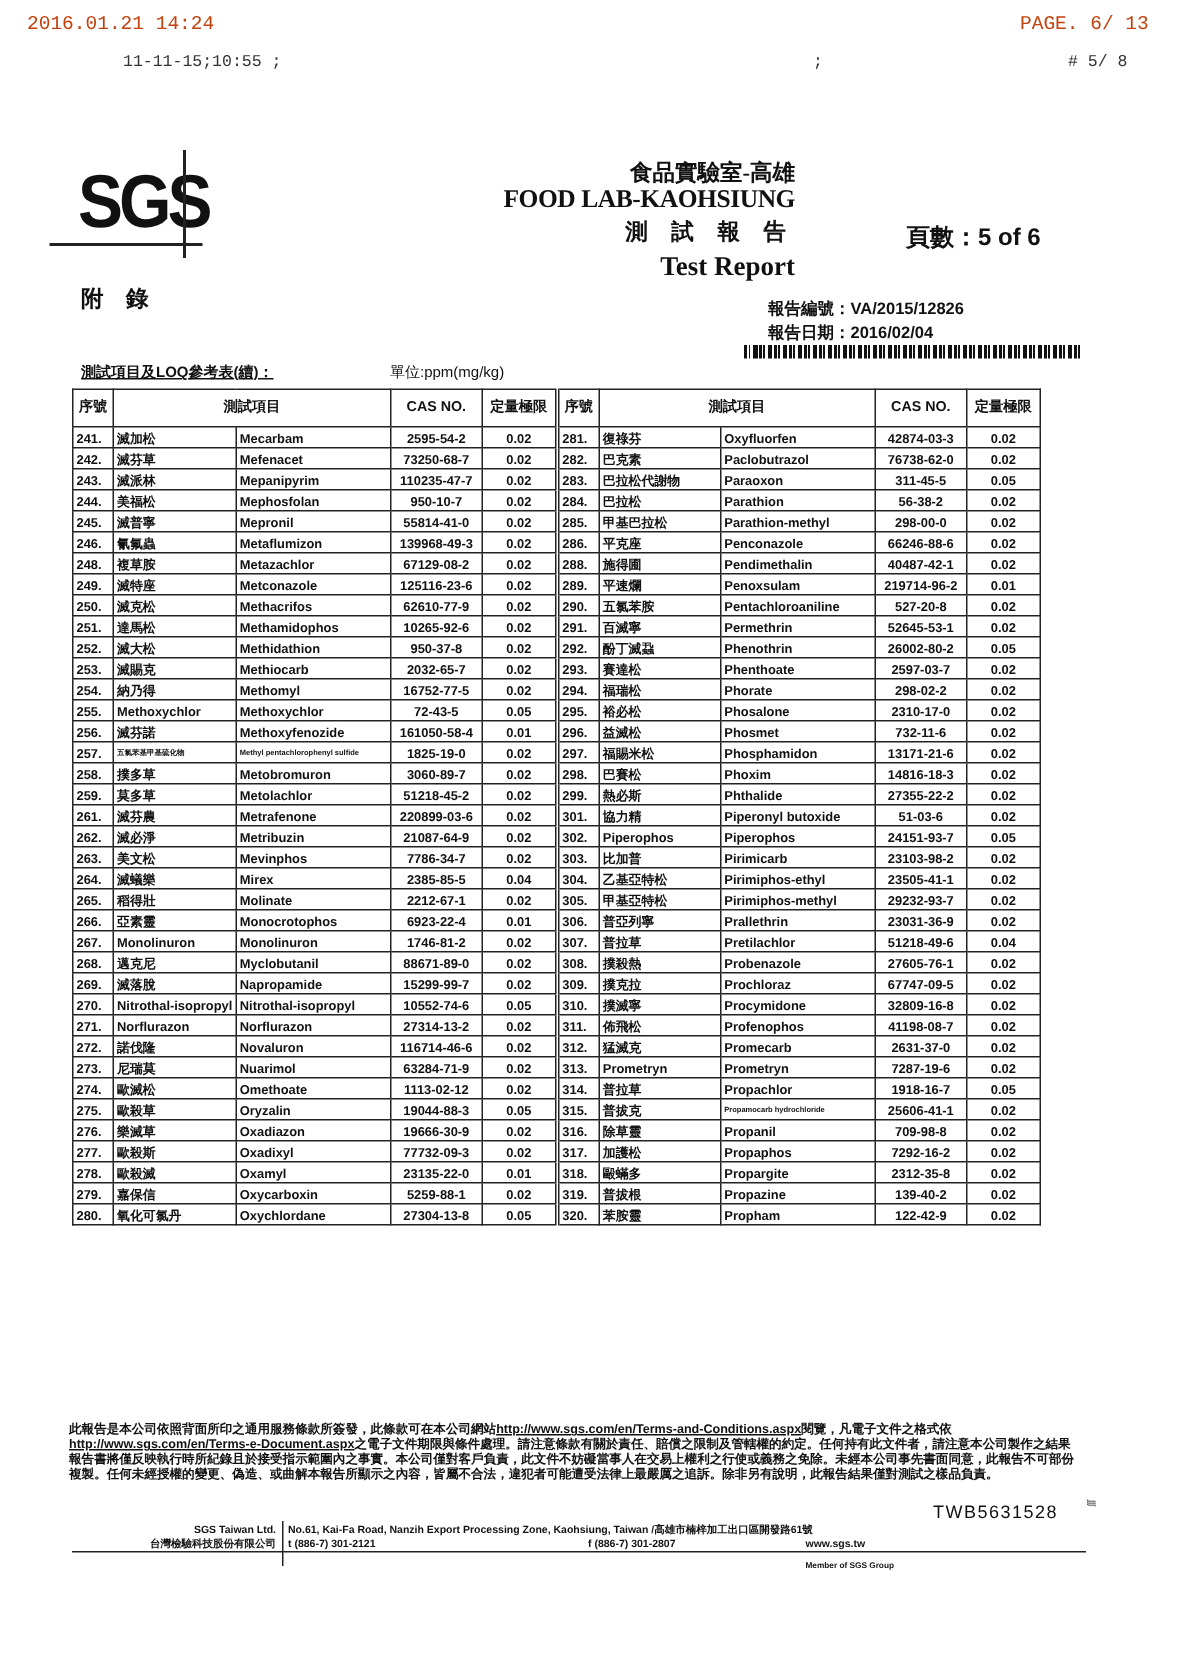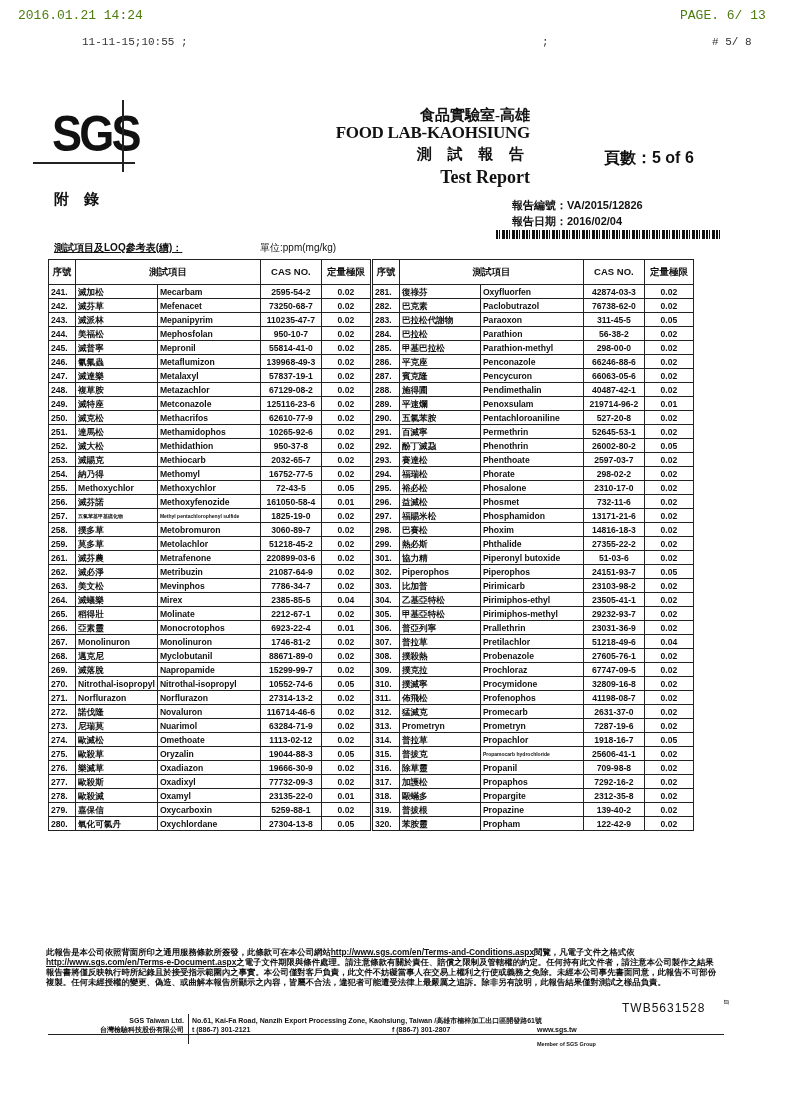--- a/index.html
+++ b/index.html
@@ -1,18 +1,18 @@
 <!DOCTYPE html>
 <html><head>
 <meta charset="utf-8">
 <style>
   html, body { margin:0; padding:0; background:#fff; }
   body { width:800px; height:1119px; position:relative; overflow:hidden; color:#111; font-family:"Liberation Sans", sans-serif; }
   .abs { position:absolute; }
-  .fax { font-family:"Liberation Mono", monospace; font-size:13px; color:#4d7c0f; }
+  .fax { font-family:"Liberation Mono", monospace; font-size:13px; color:#c2410c; }
   .fax2 { font-family:"Liberation Mono", monospace; font-size:11px; color:#333;margin-left:12px; }
   .logo { left:52px; top:108px; width:82px; height:52px; font-family:"Liberation Sans", sans-serif; font-weight:bold; font-size:50px; letter-spacing:-3px; line-height:52px; transform:scaleX(0.9); transform-origin:left; }
   .logo-line { left:33px; top:162px; width:102px; height:2px; background:#222; }
   .logo-vline { left:122px; top:100px; width:2px; height:72px; background:#222; }
   .center-title { left:250px; width:280px; text-align:right; font-family:"Liberation Serif", serif; font-weight:bold; }
   .t1 { top:106px; font-size:15px; }
   .t2 { top:123px; font-size:17px; letter-spacing:-0.3px; }
   .t3 { top:145px; font-size:15px; letter-spacing:6px; }
   .t4 { top:167px; font-size:18px; }
   .bold { font-weight:bold; }
@@ -148,32 +148,20 @@
         <td class="en">Metaflumizon</td>
         <td class="cas">139968-49-3</td>
         <td class="loqv">0.02</td>
         <td class="no sep">286.</td>
         <td class="zh">平克座</td>
         <td class="en">Penconazole</td>
         <td class="cas">66246-88-6</td>
         <td class="loqv">0.02</td>
       </tr>
       <tr>
-        <td class="no">247.</td>
-        <td class="zh">滅達樂</td>
-        <td class="en">Metalaxyl</td>
-        <td class="cas">57837-19-1</td>
-        <td class="loqv">0.02</td>
-        <td class="no sep">287.</td>
-        <td class="zh">賓克隆</td>
-        <td class="en">Pencycuron</td>
-        <td class="cas">66063-05-6</td>
-        <td class="loqv">0.02</td>
-      </tr>
-      <tr>
         <td class="no">248.</td>
         <td class="zh">複草胺</td>
         <td class="en">Metazachlor</td>
         <td class="cas">67129-08-2</td>
         <td class="loqv">0.02</td>
         <td class="no sep">288.</td>
         <td class="zh">施得圃</td>
         <td class="en">Pendimethalin</td>
         <td class="cas">40487-42-1</td>
         <td class="loqv">0.02</td>

